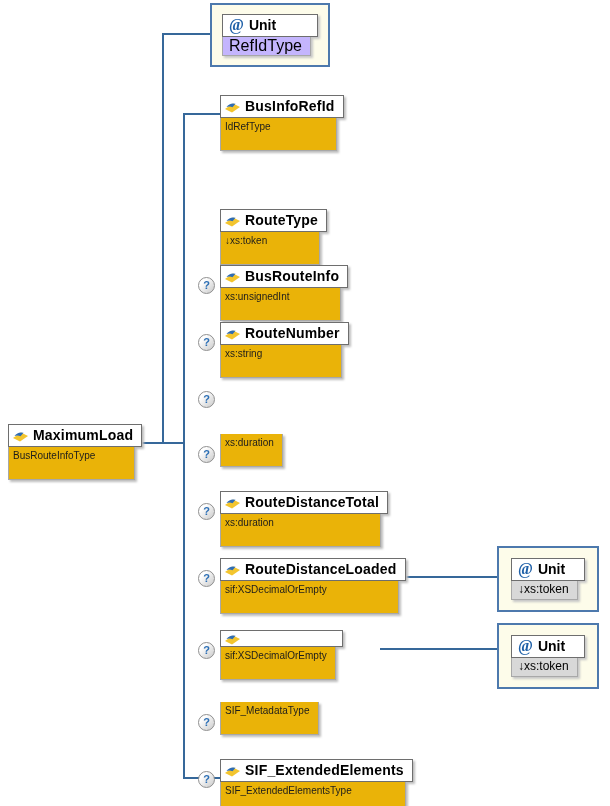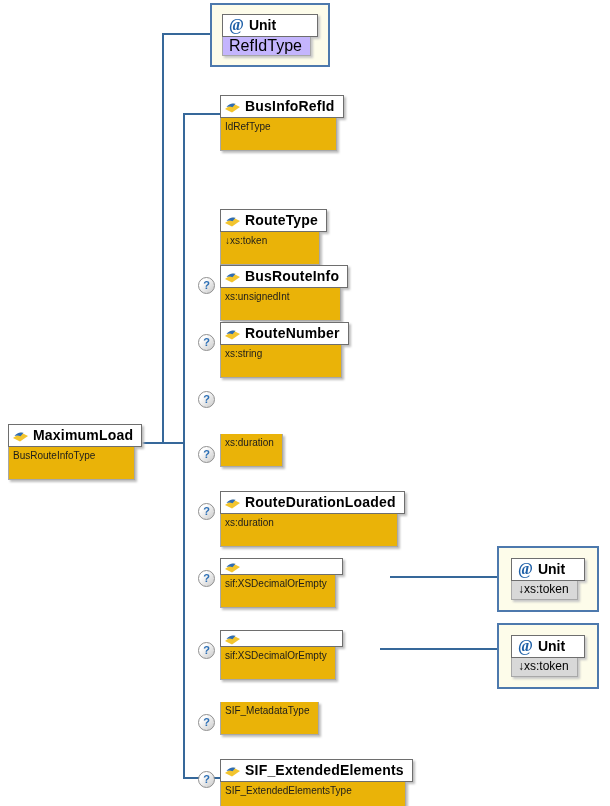--- a/index.html
+++ b/index.html
@@ -136,32 +136,33 @@
     <div class="band">xs:duration</div>
   </div>
 
   <div class="qmark" style="left:198px;top:503px">?</div>
   <div class="ebox" style="left:220px;top:491px">
     <div class="title">
       <span class="el-icon"><svg width="15" height="12" viewBox="0 0 15 12">
             <polygon points="0,7 7,10.5 15,5 8,1.5" fill="#f3c52e"></polygon>
             <path d="M1.5,5 Q5,0.2 10.5,1.8 L7.5,5.2 Q4.8,3.8 1.5,5 Z" fill="#2f6cb3"></path>
           </svg></span>
-      <span>RouteDurationLoaded</span>
+      <span>RouteDistanceTotal</span>
     </div>
     <div class="band">xs:duration</div>
   </div>
 
   <div class="qmark" style="left:198px;top:570px">?</div>
   <div class="ebox" style="left:220px;top:558px">
     <div class="title">
       <span class="el-icon"><svg width="15" height="12" viewBox="0 0 15 12">
             <polygon points="0,7 7,10.5 15,5 8,1.5" fill="#f3c52e"></polygon>
             <path d="M1.5,5 Q5,0.2 10.5,1.8 L7.5,5.2 Q4.8,3.8 1.5,5 Z" fill="#2f6cb3"></path>
           </svg></span>
+      <span>RouteDistanceLoaded</span>
     </div>
     <div class="band">sif:XSDecimalOrEmpty</div>
   </div>
 
   <div class="attrbox" style="left:497px;top:546px;padding:10px 12px">
     <div class="ebox-inner">
       <div class="title" style="display:flex;align-items:center;gap:5px;background:#fff;border:1px solid #6e6e6e;padding:1px 8px 2px 6px;font-weight:bold;font-size:14px;line-height:18px;white-space:nowrap">
         <span class="at-glyph">@</span>
         <span>Unit</span>
       </div>

